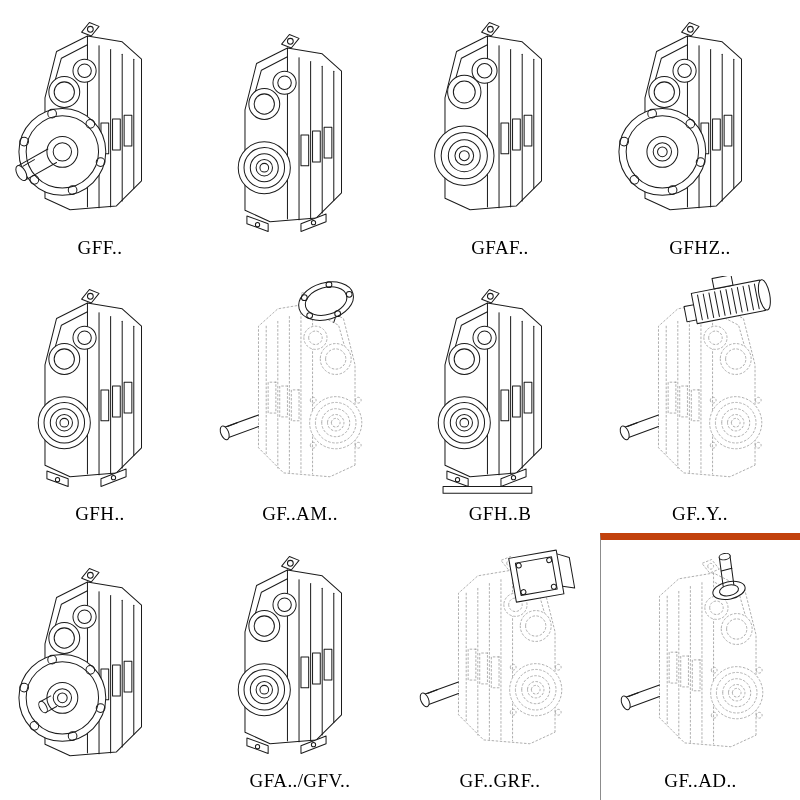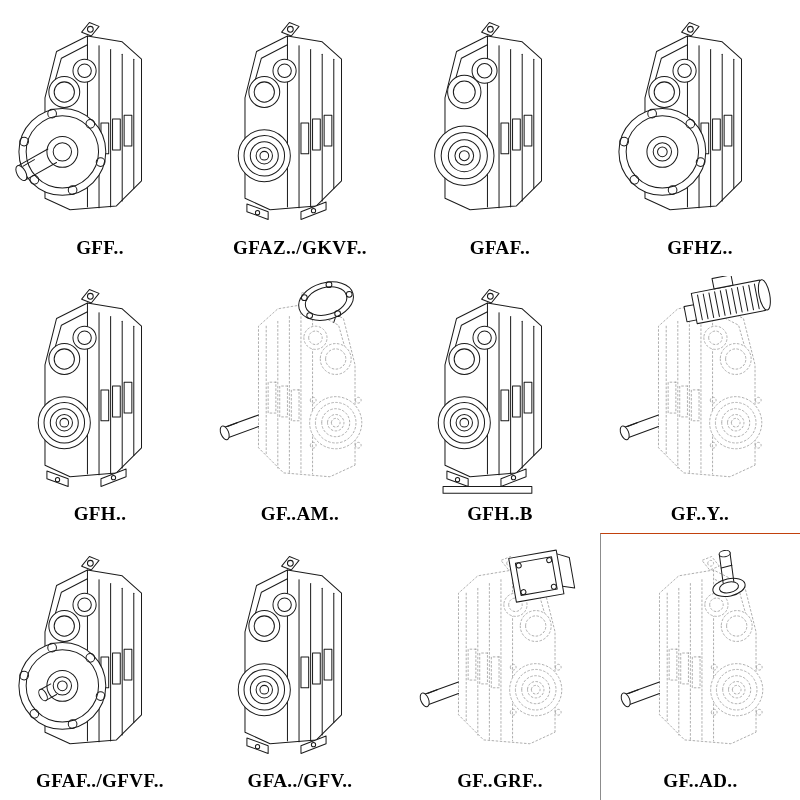--- a/index.html
+++ b/index.html
@@ -2,22 +2,22 @@
 <html><head>
 <meta charset="utf-8">
 <style>
   html,body{margin:0;padding:0;background:#fff;}
   body{width:800px;height:800px;overflow:hidden;font-family:"Liberation Serif",serif;}
   .page{width:800px;height:800px;background:#fff;}
   .grid{display:grid;grid-template-columns:repeat(4,1fr);grid-template-rows:repeat(3,1fr);width:800px;height:800px;}
   .cell{display:flex;flex-direction:column;align-items:center;justify-content:flex-end;padding:4px 2px 6px;box-sizing:border-box;}
   .art{flex:1;width:100%;display:flex;align-items:center;justify-content:center;}
   .art svg{width:184px;height:222px;display:block;}
-  .label{font-weight:700;font-size:19px;color:#000;letter-spacing:.4px;white-space:nowrap;padding-bottom:2px;}
-  .cell:nth-child(12){border-left:1px solid #8c8c8c;border-top:1px solid #c2410c;}
+  .label{font-weight:400;font-size:19px;color:#000;letter-spacing:.4px;white-space:nowrap;padding-bottom:2px;}
+  .cell:nth-child(12){border-left:1px solid #8c8c8c;border-top:7px solid #c2410c;}
 </style>
 </head>
 <body>
 
 <div class="page">
   <div class="grid">
 
     <div class="cell">
       <div class="art">
           <svg viewBox="0 0 190 230">
@@ -78,21 +78,20 @@
             <circle cx="58" cy="86" r="10.5" fill="none" stroke="#1b1b1b" stroke-width="1.05" stroke-linejoin="round" stroke-linecap="round"></circle>
             <circle cx="79" cy="64" r="12" fill="#fff" stroke="#1b1b1b" stroke-width="1.05" stroke-linejoin="round" stroke-linecap="round"></circle>
             <circle cx="79" cy="64" r="7" fill="none" stroke="#1b1b1b" stroke-width="1.05" stroke-linejoin="round" stroke-linecap="round"></circle>
             <circle cx="58" cy="152" r="27" fill="#fff" stroke="#1b1b1b" stroke-width="1.05" stroke-linejoin="round" stroke-linecap="round"></circle>
             <circle cx="58" cy="152" r="21" fill="none" stroke="#1b1b1b" stroke-width="1.05" stroke-linejoin="round" stroke-linecap="round"></circle>
             <circle cx="58" cy="152" r="14.5" fill="none" stroke="#1b1b1b" stroke-width="1.05" stroke-linejoin="round" stroke-linecap="round"></circle>
             <circle cx="58" cy="152" r="8.5" fill="none" stroke="#1b1b1b" stroke-width="1.05" stroke-linejoin="round" stroke-linecap="round"></circle>
             <circle cx="58" cy="152" r="4.5" fill="none" stroke="#1b1b1b" stroke-width="1.05" stroke-linejoin="round" stroke-linecap="round"></circle>
           </svg>
         </div>
-      <div class="label">GFAZ../GKVF..</div>
     </div>
     <div class="cell">
       <div class="art">
           <svg viewBox="0 0 190 230">
             <path d="M38 196 L38 92 L50 44 L82 28 L118 34 L138 52 L138 178 L112 204 L64 208 Z" fill="#fff" stroke="#1b1b1b" stroke-width="1.05" stroke-linejoin="round" stroke-linecap="round"></path>
             <path d="M82 28 L82 205" fill="none" stroke="#1b1b1b" stroke-width="1.05" stroke-linejoin="round" stroke-linecap="round"></path>
             <path d="M44 90 L55 51 L82 37" fill="none" stroke="#1b1b1b" stroke-width="1.05" stroke-linejoin="round" stroke-linecap="round"></path>
             <path d="M94 38 L94 206" fill="none" stroke="#1b1b1b" stroke-width="1.05" stroke-linejoin="round" stroke-linecap="round"></path>
             <path d="M106 42 L106 205" fill="none" stroke="#1b1b1b" stroke-width="1.05" stroke-linejoin="round" stroke-linecap="round"></path>
             <path d="M118 47 L118 199" fill="none" stroke="#1b1b1b" stroke-width="1.05" stroke-linejoin="round" stroke-linecap="round"></path>
@@ -346,21 +345,20 @@
             <circle cx="45.38841915079665" cy="108.39704112214821" r="4.5" fill="none" stroke="#1b1b1b" stroke-width="1.05" stroke-linejoin="round" stroke-linecap="round"></circle>
             <circle cx="84.99137802864844" cy="119.00862197135154" r="4.5" fill="none" stroke="#1b1b1b" stroke-width="1.05" stroke-linejoin="round" stroke-linecap="round"></circle>
             <circle cx="56" cy="148" r="16" fill="none" stroke="#1b1b1b" stroke-width="1.05" stroke-linejoin="round" stroke-linecap="round"></circle>
             <circle cx="56" cy="148" r="9.5" fill="none" stroke="#1b1b1b" stroke-width="1.05" stroke-linejoin="round" stroke-linecap="round"></circle>
             <circle cx="56" cy="148" r="5" fill="none" stroke="#1b1b1b" stroke-width="1.05" stroke-linejoin="round" stroke-linecap="round"></circle>
             <path d="M44 146 L33 152" fill="none" stroke="#1b1b1b" stroke-width="1.05" stroke-linejoin="round" stroke-linecap="round"></path>
             <path d="M50 157 L39 163" fill="none" stroke="#1b1b1b" stroke-width="1.05" stroke-linejoin="round" stroke-linecap="round"></path>
             <ellipse cx="36" cy="157.5" rx="3.5" ry="6.5" transform="rotate(-29 36 157.5)" fill="#fff" stroke="#1b1b1b" stroke-width="1.05" stroke-linejoin="round" stroke-linecap="round"></ellipse>
           </svg>
         </div>
-      <div class="label">GFAF../GFVF..</div>
     </div>
     <div class="cell">
       <div class="art">
           <svg viewBox="0 0 190 230">
             <path d="M38 196 L38 92 L50 44 L82 28 L118 34 L138 52 L138 178 L112 204 L64 208 Z" fill="#fff" stroke="#1b1b1b" stroke-width="1.05" stroke-linejoin="round" stroke-linecap="round"></path>
             <path d="M82 28 L82 205" fill="none" stroke="#1b1b1b" stroke-width="1.05" stroke-linejoin="round" stroke-linecap="round"></path>
             <path d="M44 90 L55 51 L82 37" fill="none" stroke="#1b1b1b" stroke-width="1.05" stroke-linejoin="round" stroke-linecap="round"></path>
             <path d="M94 38 L94 206" fill="none" stroke="#1b1b1b" stroke-width="1.05" stroke-linejoin="round" stroke-linecap="round"></path>
             <path d="M106 42 L106 205" fill="none" stroke="#1b1b1b" stroke-width="1.05" stroke-linejoin="round" stroke-linecap="round"></path>
             <path d="M118 47 L118 199" fill="none" stroke="#1b1b1b" stroke-width="1.05" stroke-linejoin="round" stroke-linecap="round"></path>

